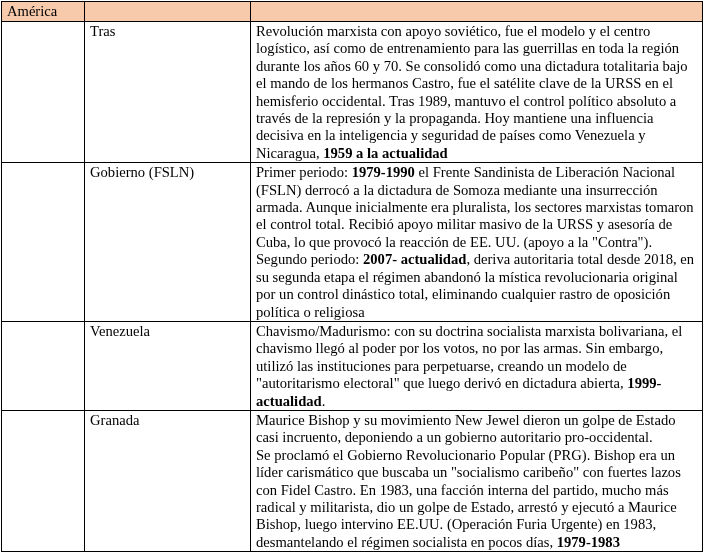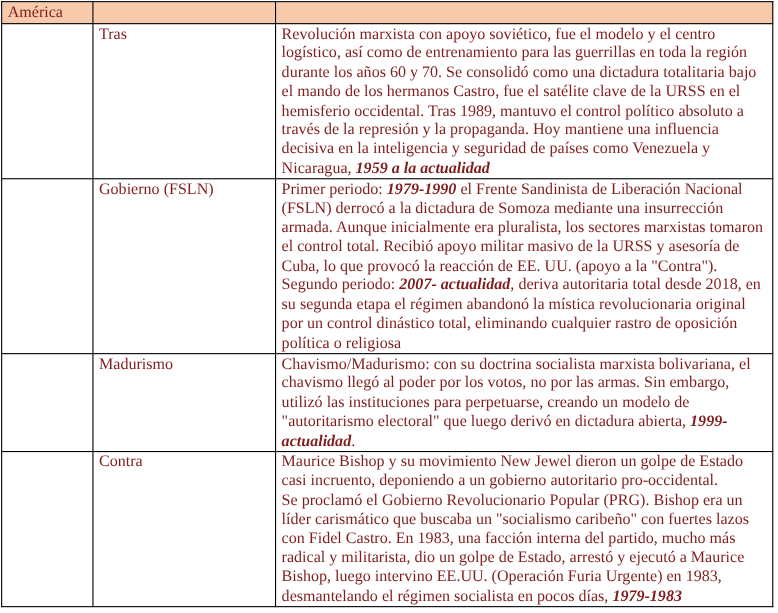--- a/index.html
+++ b/index.html
@@ -4,33 +4,33 @@
   <style>
     html, body { margin: 0; padding: 0; background: #ffffff; }
     body { width: 707px; height: 557px; overflow: hidden; }
     table.doc {
       position: absolute; left: 1px; top: 1px;
       border-collapse: collapse;
       width: 701px;
       font-family: "Liberation Serif", "DejaVu Serif", serif;
       font-size: 14.6px;
       line-height: 17.4px;
-      color: #7f1d1d;
+      color: #000000;
       table-layout: fixed;
     }
     table.doc td {
       border: 1px solid #000;
       vertical-align: top;
       padding: 1px 5px 0 5px;
     }
     tr.header td { background: #f7caac; height: 18px; }
     col.c1 { width: 83px; }
     col.c2 { width: 166px; }
     col.c3 { width: 452px; }
-    .desc b { font-weight: bold; font-style: italic; }
+    .desc b { font-weight: bold; }
   </style>
 </head>
 <body>
 
 <table class="doc">
   <colgroup>
       <col class="c1">
       <col class="c2">
       <col class="c3">
     </colgroup>
@@ -45,22 +45,22 @@
         <td>Tras</td>
         <td class="desc"><span>Revolución marxista con apoyo soviético, fue el modelo y el centro logístico, así como de entrenamiento para las guerrillas en toda la región durante los años 60 y 70. Se consolidó como una dictadura totalitaria bajo el mando de los hermanos Castro, fue el satélite clave de la URSS en el hemisferio occidental. Tras 1989, mantuvo el control político absoluto a través de la represión y la propaganda. Hoy mantiene una influencia decisiva en la inteligencia y seguridad de países como Venezuela y Nicaragua, </span><b>1959 a la actualidad</b></td>
       </tr>
       <tr>
         <td></td>
         <td>Gobierno (FSLN)</td>
         <td class="desc"><span>Primer periodo: </span><b>1979-1990</b><span> el Frente Sandinista de Liberación Nacional (FSLN) derrocó a la dictadura de Somoza mediante una insurrección armada. Aunque inicialmente era pluralista, los sectores marxistas tomaron el control total. Recibió apoyo militar masivo de la URSS y asesoría de Cuba, lo que provocó la reacción de EE. UU. (apoyo a la "Contra").</span><br><span>Segundo periodo: </span><b>2007- actualidad</b><span>, deriva autoritaria total desde 2018, en su segunda etapa el régimen abandonó la mística revolucionaria original por un control dinástico total, eliminando cualquier rastro de oposición política o religiosa</span></td>
       </tr>
       <tr>
         <td></td>
-        <td>Madurismo</td>
+        <td>Venezuela</td>
         <td class="desc"><span>Chavismo/Madurismo: con su doctrina socialista marxista bolivariana, el chavismo llegó al poder por los votos, no por las armas. Sin embargo, utilizó las instituciones para perpetuarse, creando un modelo de "autoritarismo electoral" que luego derivó en dictadura abierta, </span><b>1999-actualidad</b><span>.</span></td>
       </tr>
       <tr>
         <td></td>
-        <td>Contra</td>
+        <td>Granada</td>
         <td class="desc"><span>Maurice Bishop y su movimiento New Jewel dieron un golpe de Estado casi incruento, deponiendo a un gobierno autoritario pro-occidental.</span><br><span>Se proclamó el Gobierno Revolucionario Popular (PRG). Bishop era un líder carismático que buscaba un "socialismo caribeño" con fuertes lazos con Fidel Castro. En 1983, una facción interna del partido, mucho más radical y militarista, dio un golpe de Estado, arrestó y ejecutó a Maurice Bishop, luego intervino EE.UU. (Operación Furia Urgente) en 1983, desmantelando el régimen socialista en pocos días, </span><b>1979-1983</b></td>
       </tr>
     </tbody>
 </table>
 
 </body></html>

